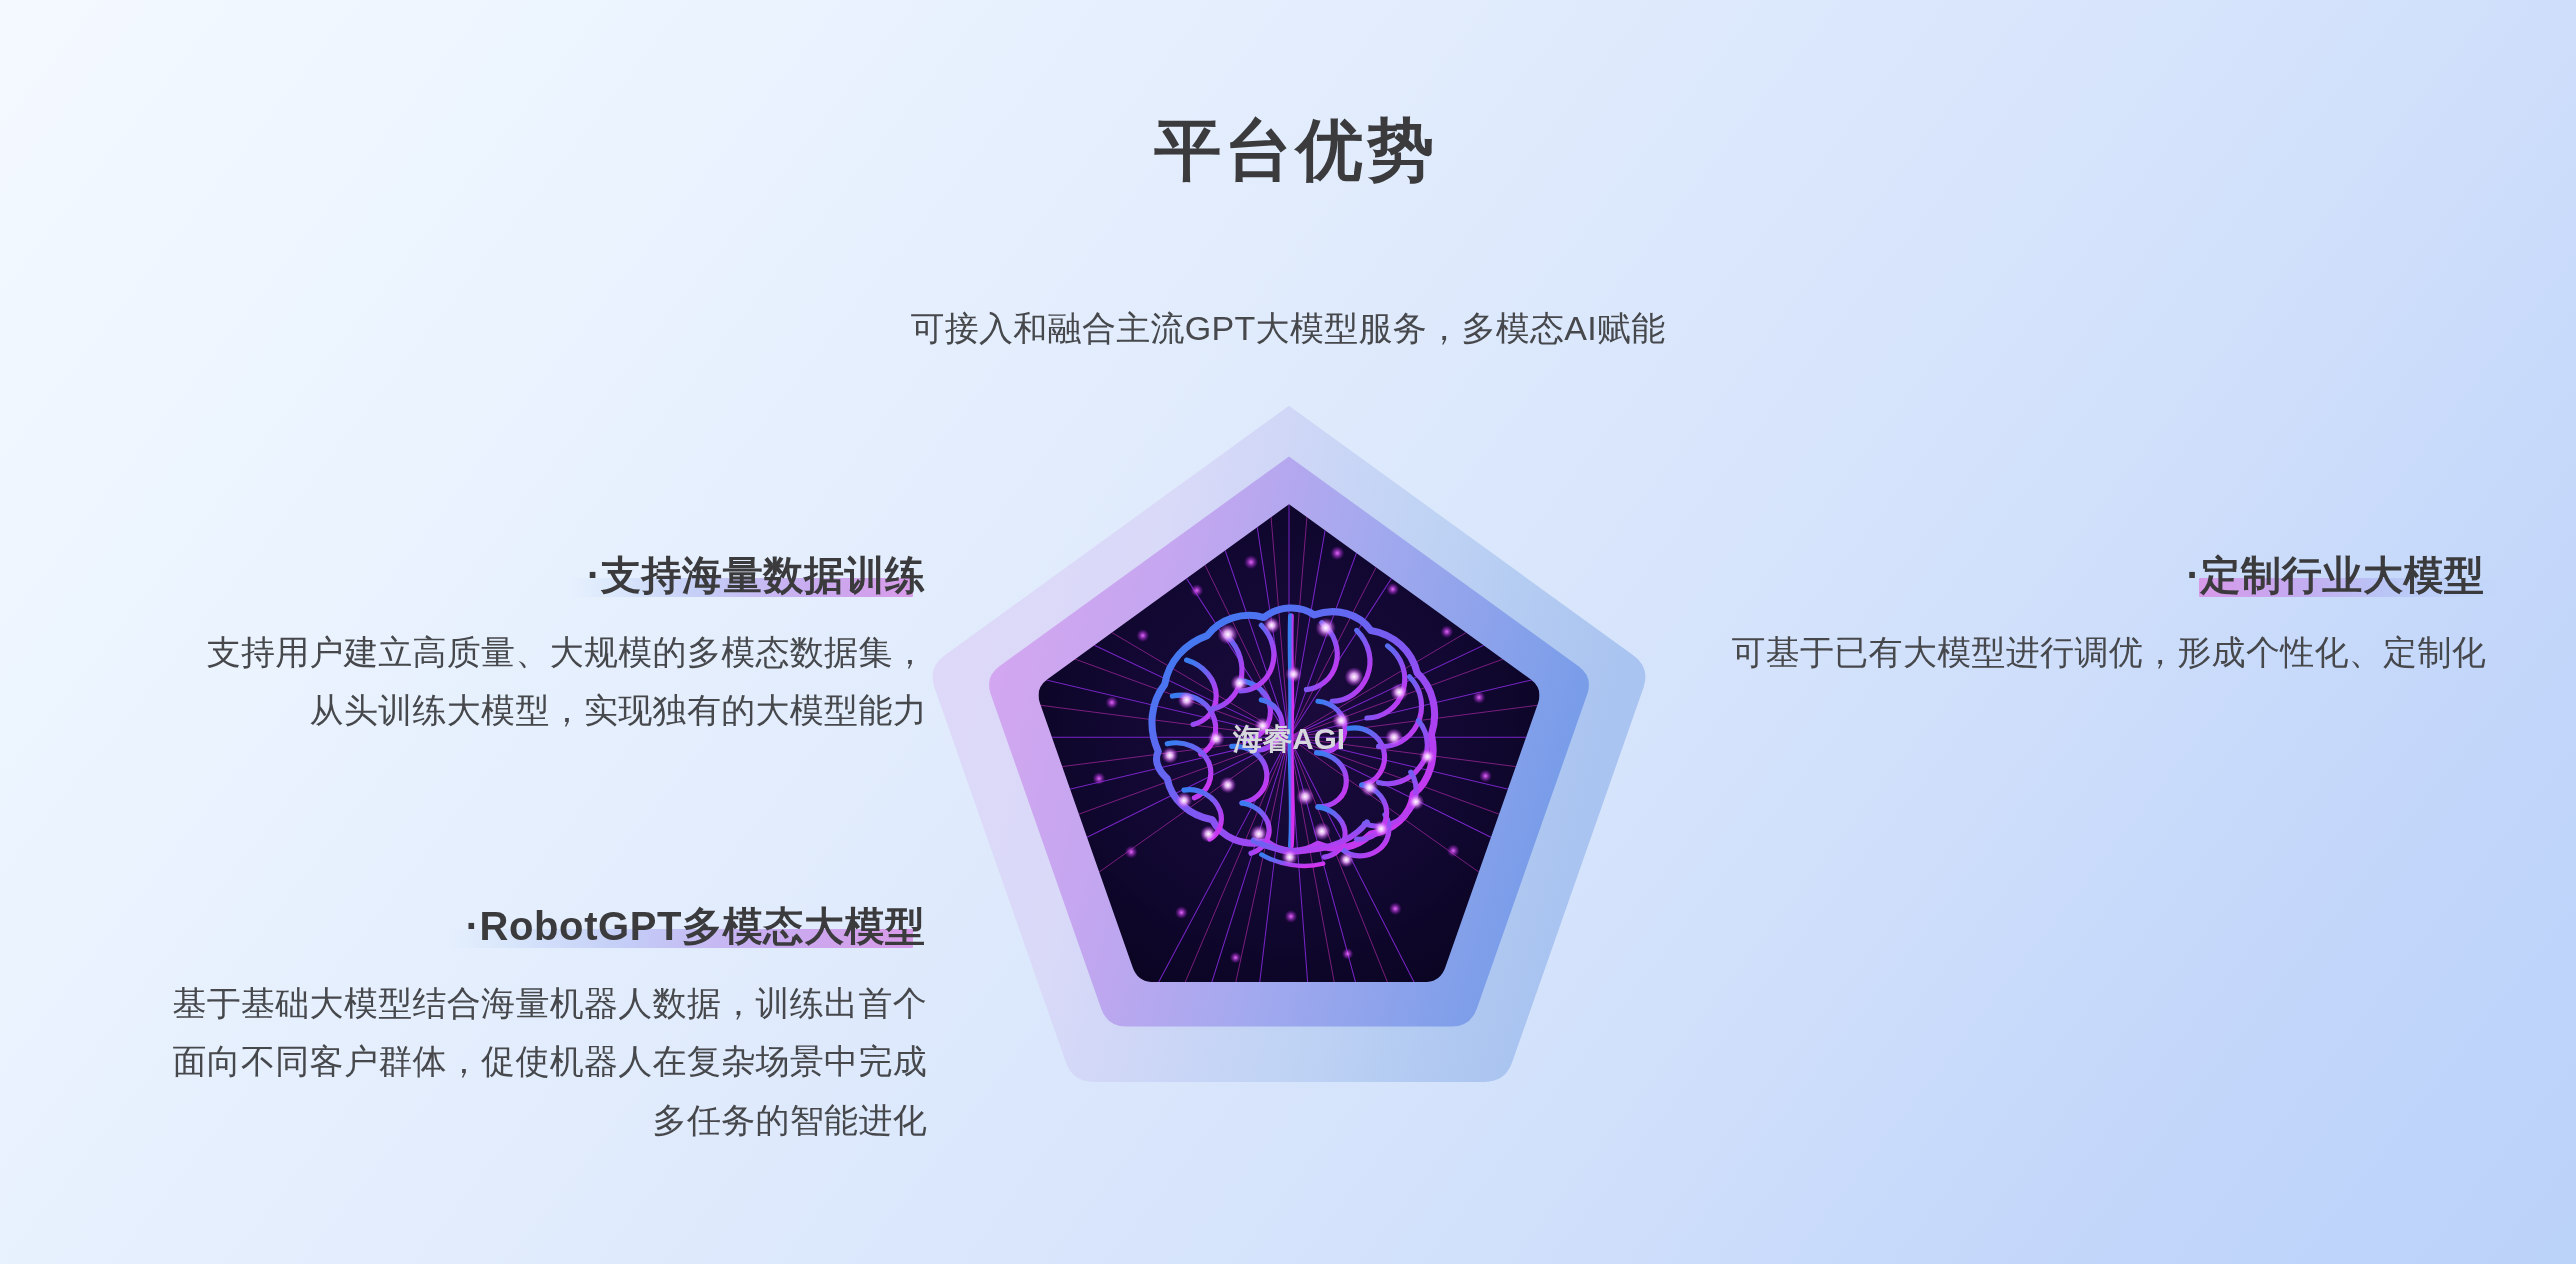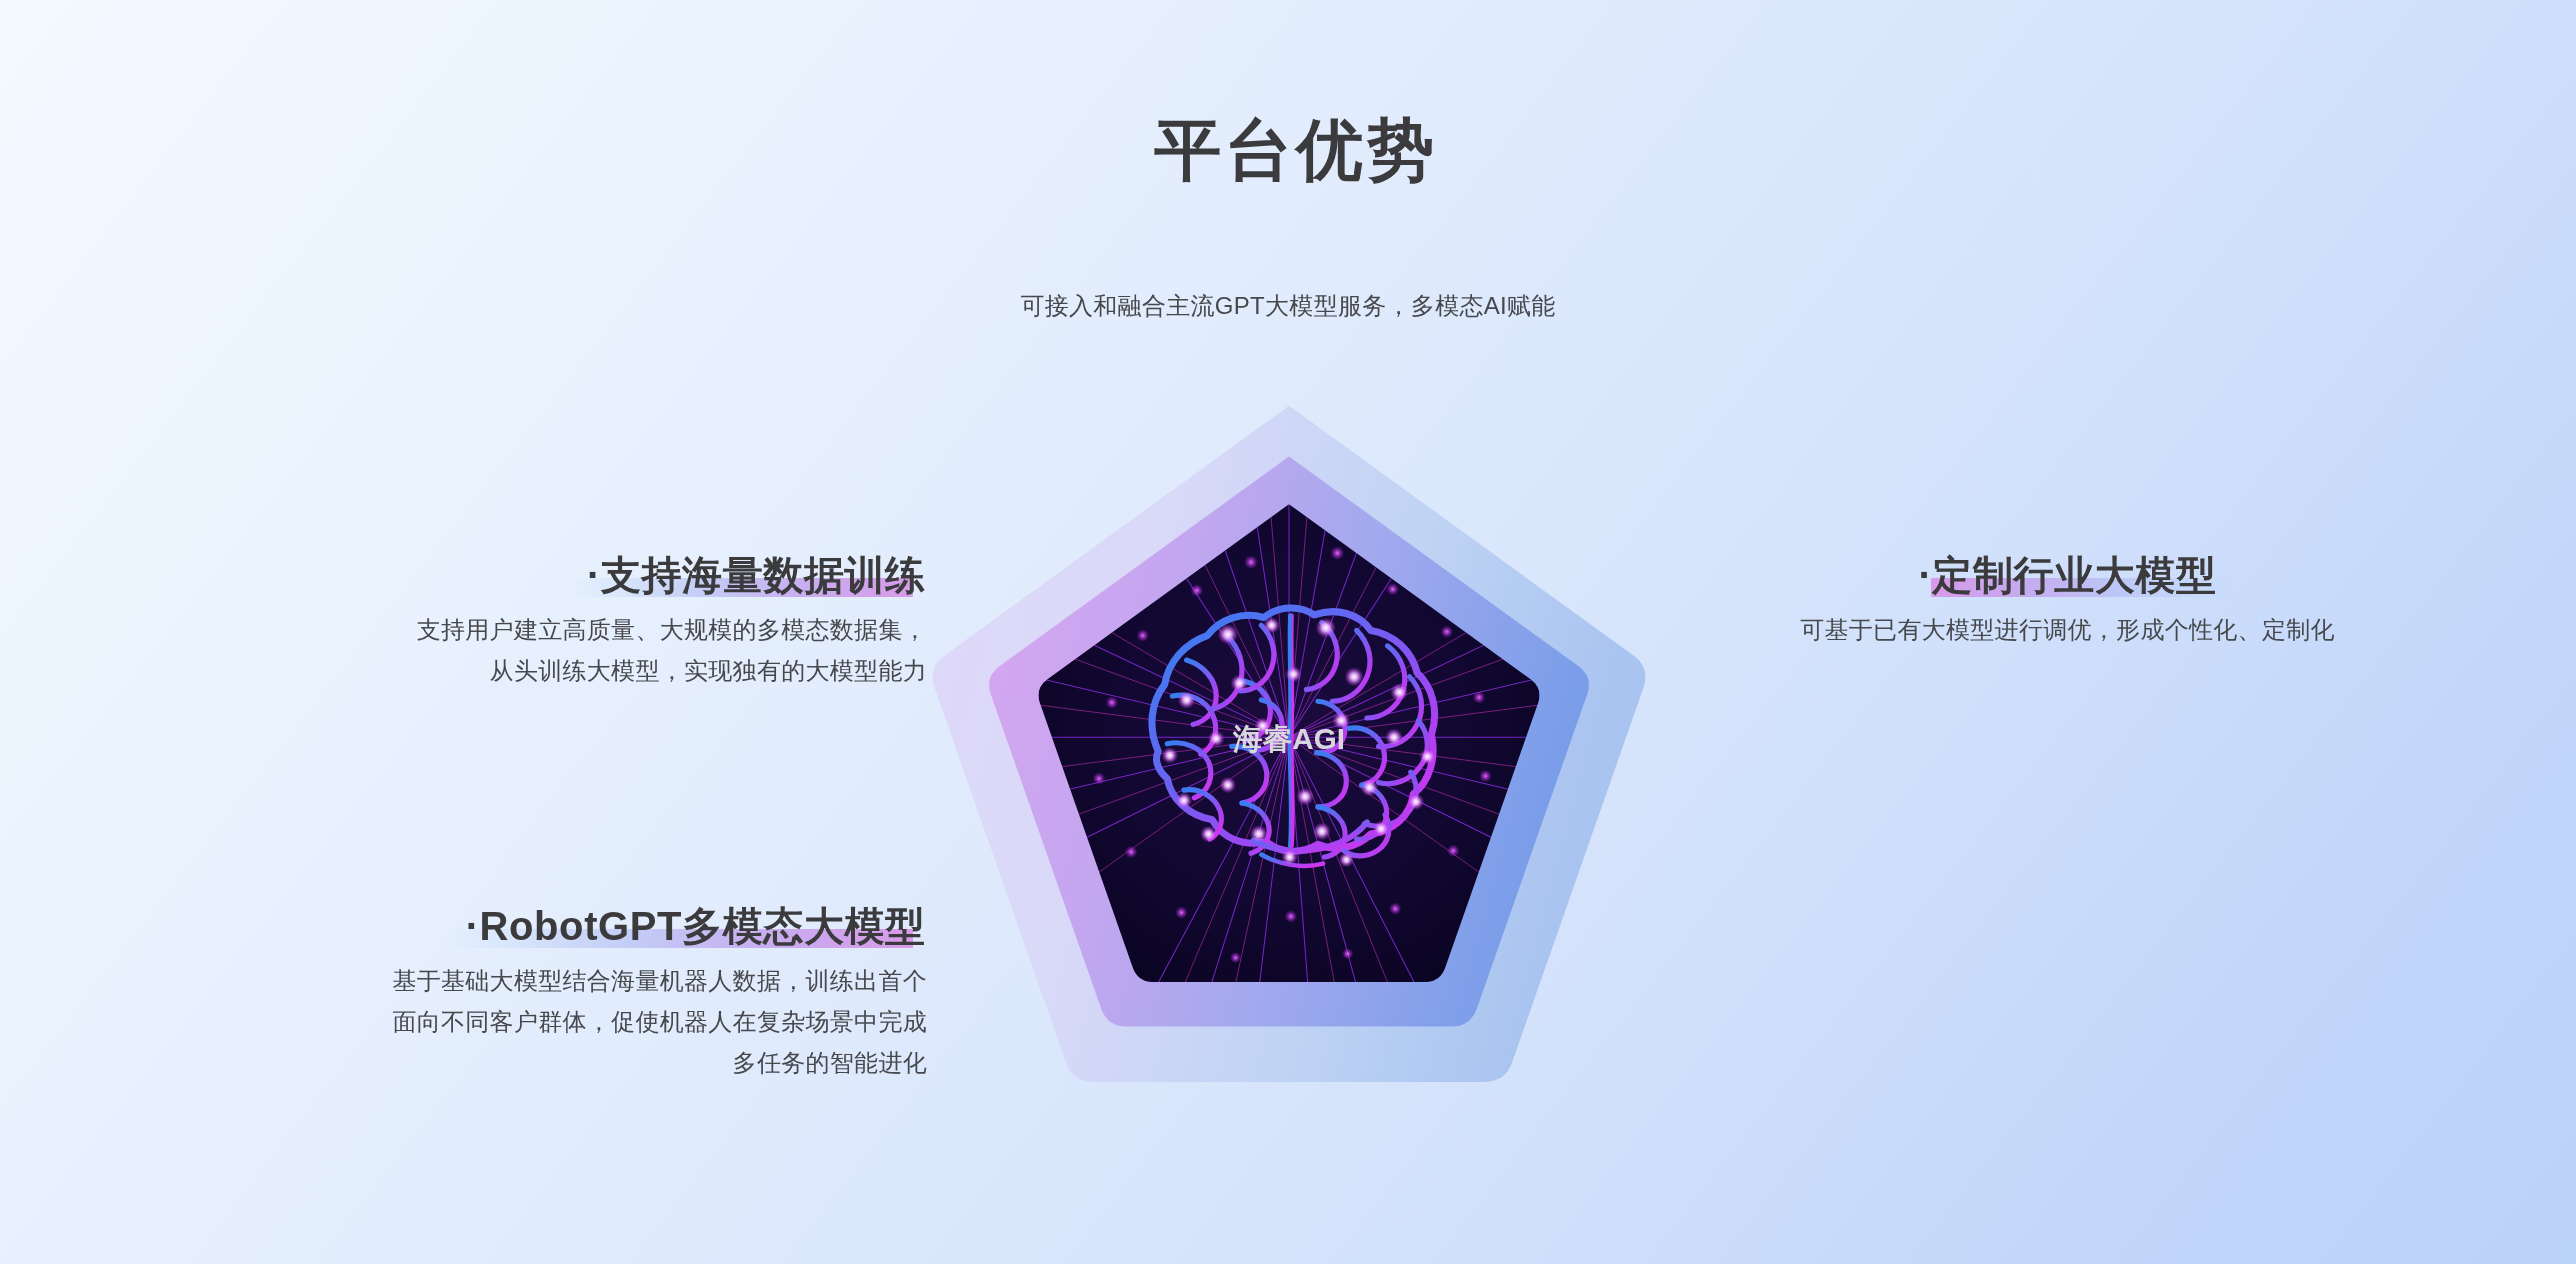--- a/index.html
+++ b/index.html
@@ -82,29 +82,29 @@
   .left .f-head .bar {
     left:-16.7px; right:14px;
     background:linear-gradient(270deg,
        rgba(216,150,232,0.95) 0%,
        rgba(196,160,238,0.85) 30%,
        rgba(176,186,243,0.62) 62%,
        rgba(170,200,246,0.18) 88%,
        rgba(170,200,246,0.0) 100%);
   }
   .f-body {
-    margin-top:9px;
-    font-size:24px;
+    margin-top:23px;
+    font-size:34px;
     color:#46484c;
     line-height:1.72;
     letter-spacing:0.3px;
     white-space:nowrap;
   }
   .left  { text-align:right; }
-  .right { text-align:center; }
+  .right { text-align:right; }
   .center{ text-align:center; }
   .center .f-head .bar {
     left:14px; right:-16.7px;
     background:linear-gradient(90deg,
        rgba(216,150,232,0.95) 0%,
        rgba(196,160,238,0.85) 30%,
        rgba(176,186,243,0.62) 62%,
        rgba(170,200,246,0.18) 88%,
        rgba(170,200,246,0.0) 100%);
   }

